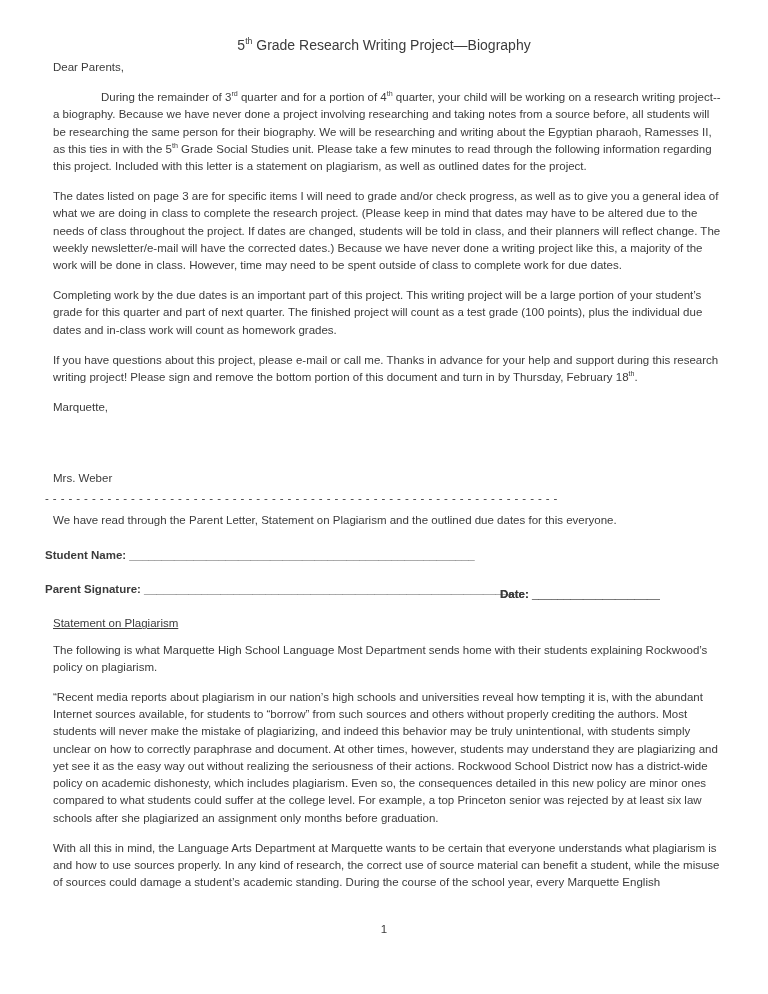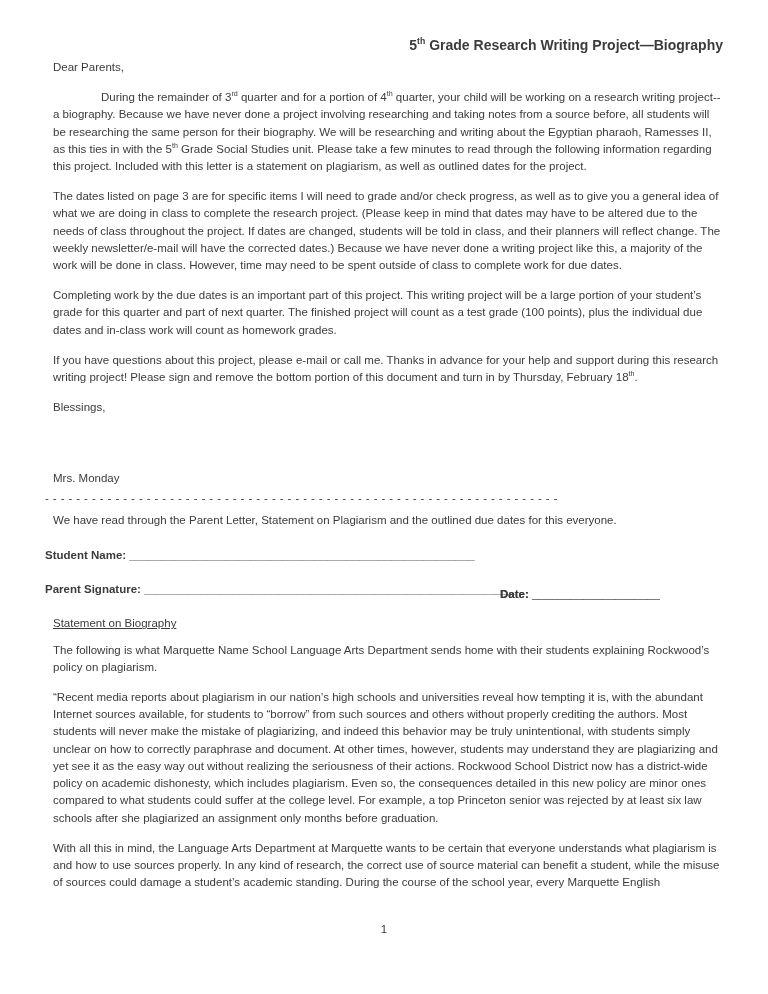--- a/index.html
+++ b/index.html
@@ -12,25 +12,24 @@
     background: #ffffff;
     font-family: "Liberation Sans", sans-serif;
     font-size: 11.5px;
     line-height: 17.2px;
     color: #3b3b3b;
     overflow: hidden;
   }
   p { margin: 0 0 13px 8px; }
   sup { font-size: 0.62em; vertical-align: super; line-height: 0; }
   .title {
-    text-align: right;
+    text-align: center;
     font-size: 14px;
     line-height: 18px;
     margin-bottom: 5px;
-    font-weight: bold;
   }
   .salutation { margin-bottom: 13px; }
   .indent { text-indent: 48px; }
   .blessings { margin-bottom: 54px; }
   .signature { margin-bottom: 2px; }
   .tear {
     margin-bottom: 5px;
     white-space: nowrap;
     overflow: hidden;
     letter-spacing: 0.4px;
@@ -60,37 +59,37 @@
   <p class="salutation">Dear Parents,</p>
 
   <p class="indent"><span>During the remainder of 3</span><sup>rd</sup><span> quarter and for a portion of 4</span><sup>th</sup><span> quarter, your child will be working on a research writing project--a biography. Because we have never done a project involving researching and taking notes from a source before, all students will be researching the same person for their biography. We will be researching and writing about the Egyptian pharaoh, Ramesses II, as this ties in with the 5</span><sup>th</sup><span> Grade Social Studies unit. Please take a few minutes to read through the following information regarding this project. Included with this letter is a statement on plagiarism, as well as outlined dates for the project.</span></p>
 
   <p>The dates listed on page 3 are for specific items I will need to grade and/or check progress, as well as to give you a general idea of what we are doing in class to complete the research project. (Please keep in mind that dates may have to be altered due to the needs of class throughout the project. If dates are changed, students will be told in class, and their planners will reflect change. The weekly newsletter/e-mail will have the corrected dates.) Because we have never done a writing project like this, a majority of the work will be done in class. However, time may need to be spent outside of class to complete work for due dates.</p>
 
   <p>Completing work by the due dates is an important part of this project. This writing project will be a large portion of your student’s grade for this quarter and part of next quarter. The finished project will count as a test grade (100 points), plus the individual due dates and in-class work will count as homework grades.</p>
 
   <p><span>If you have questions about this project, please e-mail or call me.  Thanks in advance for your help and support during this research writing project! Please sign and remove the bottom portion of this document and turn in by Thursday, February 18</span><sup>th</sup><span>.</span></p>
 
-  <p class="blessings">Blessings,</p>
+  <p class="blessings">Marquette,</p>
 
-  <p class="signature">Mrs. Monday</p>
+  <p class="signature">Mrs. Weber</p>
 
   <div class="tear">- - - - - - - - - - - - - - - - - - - - - - - - - - - - - - - - - - - - - - - - - - - - - - - - - - - - - - - - - - - - - - - - - -</div>
 
   <p class="ack">We have read through the Parent Letter, Statement on Plagiarism and the outlined due dates for this everyone.</p>
 
   <div class="sig-row"><span>Student Name: ______________________________________________________</span></div>
 
   <div class="sig-row"><span class="date-field">Date: ____________________</span></div>
 
   <div class="sig-row"><span>Parent Signature: __________________________________________________________</span><span class="date-field">Date: ____________________</span></div>
 
-  <p class="statement-heading">Statement on Biography</p>
+  <p class="statement-heading">Statement on Plagiarism</p>
 
-  <p>The following is what Marquette Name School Language Arts Department sends home with their students explaining Rockwood’s policy on plagiarism.</p>
+  <p>The following is what Marquette High School Language Most Department sends home with their students explaining Rockwood’s policy on plagiarism.</p>
 
   <p>“Recent media reports about plagiarism in our nation’s high schools and universities reveal how tempting it is, with the abundant Internet sources available, for students to “borrow” from such sources and others without properly crediting the authors.  Most students will never make the mistake of plagiarizing, and indeed this behavior may be truly unintentional, with students simply unclear on how to correctly paraphrase and document.  At other times, however, students may understand they are plagiarizing and yet see it as the easy way out without realizing the seriousness of their actions.  Rockwood School District now has a district-wide policy on academic dishonesty, which includes plagiarism.  Even so, the consequences detailed in this new policy are minor ones compared to what students could suffer at the college level.  For example, a top Princeton senior was rejected by at least six law schools after she plagiarized an assignment only months before graduation.</p>
 
   <p>With all this in mind, the Language Arts Department at Marquette wants to be certain that everyone understands what plagiarism is and how to use sources properly.  In any kind of research, the correct use of source material can benefit a student, while the misuse of sources could damage a student’s academic standing.  During the course of the school year, every Marquette English</p>
 
   <div class="page-number">1</div>
 
 </div>
 
 </body></html>

